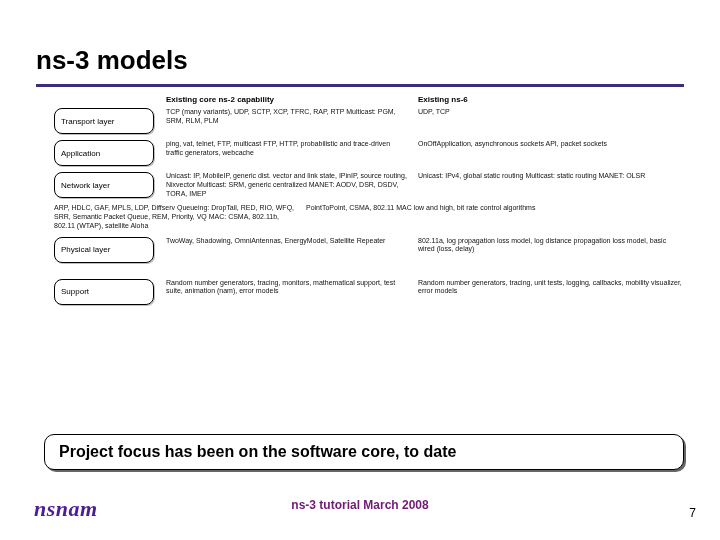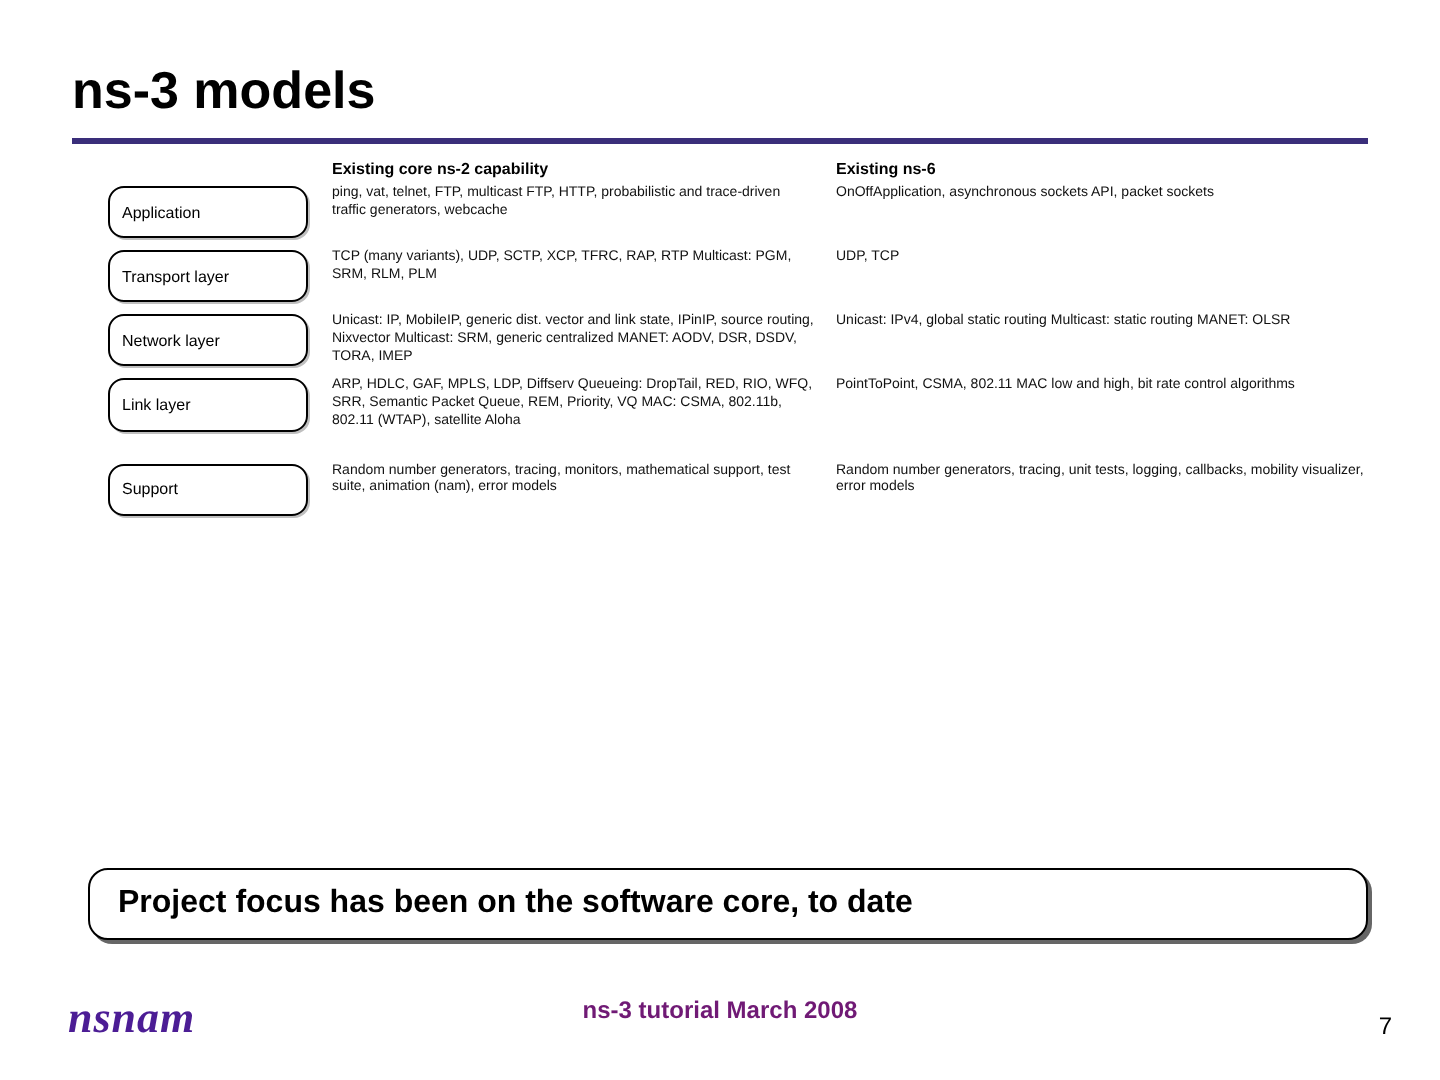--- a/index.html
+++ b/index.html
@@ -1,17 +1,17 @@
 <!DOCTYPE html>
 <html><head>
 <meta charset="utf-8">
 <style>
   * { box-sizing: border-box; margin: 0; padding: 0; }
   html, body { width: 720px; height: 540px; font-family: Arial, Helvetica, sans-serif; background: #fff; }
-  .slide { width: 720px; height: 540px; position: relative; padding: 30px 36px 0 36px; }
+  .slide { width: 720px; height: 540px; position: relative; padding: 45px 36px 0 36px; }
   .title { font-size: 26px; font-weight: bold; color: #000; margin-bottom: 8px; }
   .rule { border: 0; border-top: 3px solid #3a2e7a; margin-bottom: 8px; }
   .table-wrap { width: 100%; padding-left: 18px; }
   .hdr-row { display: flex; margin-bottom: 4px; }
   .col-label { width: 112px; flex: 0 0 112px; }
   .col-ns2   { width: 252px; flex: 0 0 252px; padding-right: 10px; }
   .col-ns3   { flex: 1 1 auto; }
   .hdr { font-size: 8px; font-weight: bold; color: #000; }
   .row { display: flex; align-items: stretch; margin-bottom: 6px; }
   .label-box {
@@ -51,43 +51,47 @@
 
   <div class="table-wrap">
 
     <div class="hdr-row">
       <div class="col-label"></div>
       <div class="col-ns2 hdr">Existing core ns-2 capability</div>
       <div class="col-ns3 hdr">Existing ns-6</div>
     </div>
 
     <div class="row">
+      <div class="label-box">Transport layer</div>
+      <div class="cell col-ns2">TCP (many variants), UDP, SCTP, XCP, TFRC, RAP, RTP  Multicast: PGM, SRM, RLM, PLM</div>
+      <div class="cell col-ns3">UDP, TCP</div>
+    </div>
+
+    <div class="row">
       <div class="label-box">Application</div>
       <div class="cell col-ns2">ping, vat, telnet, FTP, multicast FTP, HTTP, probabilistic and trace-driven traffic generators, webcache</div>
       <div class="cell col-ns3">OnOffApplication, asynchronous sockets API, packet sockets</div>
-    </div>
-
-    <div class="row">
-      <div class="label-box">Transport layer</div>
-      <div class="cell col-ns2">TCP (many variants), UDP, SCTP, XCP, TFRC, RAP, RTP  Multicast: PGM, SRM, RLM, PLM</div>
-      <div class="cell col-ns3">UDP, TCP</div>
     </div>
 
     <div class="row">
       <div class="label-box">Network layer</div>
       <div class="cell col-ns2">Unicast: IP, MobileIP, generic dist. vector and link state, IPinIP, source routing, Nixvector  Multicast: SRM, generic centralized  MANET: AODV, DSR, DSDV, TORA, IMEP</div>
       <div class="cell col-ns3">Unicast: IPv4, global static routing  Multicast: static routing  MANET: OLSR</div>
     </div>
 
     <div class="row">
-      <div class="label-box">Link layer</div>
       <div class="cell col-ns2">ARP, HDLC, GAF, MPLS, LDP, Diffserv  Queueing: DropTail, RED, RIO, WFQ, SRR, Semantic Packet Queue, REM, Priority, VQ  MAC: CSMA, 802.11b, 802.11 (WTAP), satellite Aloha</div>
       <div class="cell col-ns3">PointToPoint, CSMA, 802.11 MAC low and high, bit rate control algorithms</div>
     </div>
 
+    <div class="row">
+      <div class="label-box">Physical layer</div>
+      <div class="cell col-ns2">TwoWay, Shadowing, OmniAntennas, EnergyModel, Satellite Repeater</div>
+      <div class="cell col-ns3">802.11a, log propagation loss model, log distance propagation loss model, basic wired (loss, delay)</div>
+    </div>
 
     <div class="support-gap"></div>
 
     <div class="row">
       <div class="label-box">Support</div>
       <div class="cell col-ns2">Random number generators, tracing, monitors, mathematical support, test suite, animation (nam), error models</div>
       <div class="cell col-ns3">Random number generators, tracing, unit tests, logging, callbacks, mobility visualizer, error models</div>
     </div>
 
   </div>

